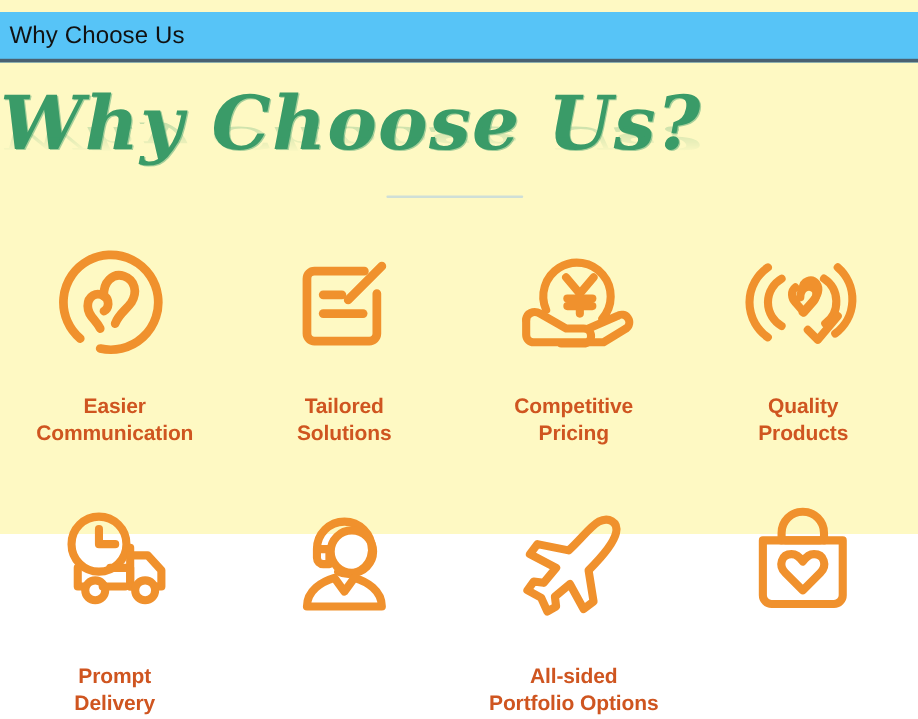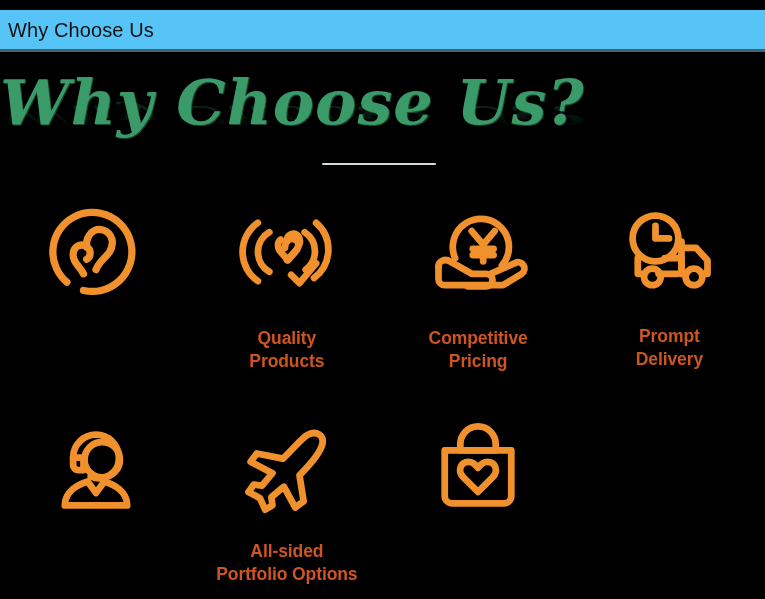--- a/index.html
+++ b/index.html
@@ -8,22 +8,22 @@
     background: #ffffff;
     width: 765px;
     height: 599px;
     overflow: hidden;
     font-family: "Liberation Sans", sans-serif;
   }
 
   #page {
     position: relative;
     width: 765px;
-    height: 599px;
-    background: #000000;
+    height: 445px;
+    background: #fef9c3;
   }
 
   
   .titlebar {
     position: absolute;
     left: 0;
     top: 10px;
     width: 765px;
     height: 42px;
     background: #57c4f7;
@@ -125,21 +125,21 @@
     text-align: center;
     font-family: "Liberation Sans", sans-serif;
     font-size: 17.5px;
     font-weight: bold;
     color: #cf5520;
     line-height: 1.33;
     letter-spacing: -0.1px;
     white-space: pre-line;
   }
   .row2 .cell-label {
-    margin-top: 20px;
+    margin-top: 32px;
   }
 </style>
 </head>
 <body>
 
 <div id="page">
 
   <div class="titlebar">
     <div class="titlebar-text">Why Choose Us</div>
   </div>
@@ -153,53 +153,67 @@
   <div class="grid">
 
     <div class="cell row1">
       <div class="icon-wrap">
         <svg viewBox="0 0 100 100" fill="none" stroke="#f0912d" stroke-width="7" stroke-linecap="round" stroke-linejoin="round">
           <path d="M22 78 A38 38 0 1 1 38 86"></path>
           <path d="M38 70 C34 62 28 60 28 52 C28 44 35 40 41 44 C46 47 45 54 41 56"></path>
           <path d="M41 44 C40 33 48 25 57 28 C66 31 68 41 63 49 C59 55 53 58 50 66"></path>
         </svg>
       </div>
-    </div>
-
+      <div class="cell-label">Easier
+Communication</div>
+    </div>
+
+    <div class="cell row1">
+      <div class="icon-wrap">
+        <svg viewBox="0 0 100 100" fill="none" stroke="#f0912d" stroke-width="7" stroke-linecap="round" stroke-linejoin="round">
+          <path d="M66 24 H26 a6 6 0 0 0-6 6 v44 a6 6 0 0 0 6 6 h44 a6 6 0 0 0 6-6 V42"></path>
+          <path d="M33 43 h15"></path>
+          <path d="M33 58 h32"></path>
+          <path d="M53 47 L80 20"></path>
+        </svg>
+      </div>
+      <div class="cell-label">Tailored
+Solutions</div>
+    </div>
+
+    <div class="cell row1">
+      <div class="icon-wrap">
+        <svg viewBox="0 0 100 100" fill="none" stroke="#f0912d" stroke-width="6.5" stroke-linecap="round" stroke-linejoin="round">
+          <path d="M28 55 A27 27 0 1 1 73 62"></path>
+          <path d="M44 29 L55 42 L66 29"></path>
+          <path d="M55 42 V58"></path>
+          <path d="M45 46 H65"></path>
+          <path d="M45 52 H65"></path>
+          <path d="M12 63 C12 58 18 55 23 58 L44 70 H58 a6 6 0 0 1 0 12 H40"></path>
+          <path d="M12 63 V75 a6 6 0 0 0 6 6 h56 l18 -11 a6 6 0 0 0 -7 -10 L62 70"></path>
+        </svg>
+      </div>
+      <div class="cell-label">Competitive
+Pricing</div>
+    </div>
 
     <div class="cell row1">
       <div class="icon-wrap">
         <svg viewBox="0 0 100 100" fill="none" stroke="#f0912d" stroke-width="6.5" stroke-linecap="round" stroke-linejoin="round">
           <path d="M38 43 C38 36 44 32 49 36 C52 38 51 44 48 47 L41 55 L34 47 C31 44 30 38 34 35" transform="translate(10,2)"></path>
           <path d="M50 38 C50 32 57 29 61 34 C64 38 62 44 58 48 L50 57"></path>
           <path d="M33 30 A22 22 0 0 0 33 68"></path>
           <path d="M22 21 A34 34 0 0 0 22 77"></path>
           <path d="M67 30 A22 22 0 0 1 68 66"></path>
           <path d="M78 21 A34 34 0 0 1 76 74"></path>
           <path d="M54 71 L62 79 L78 60"></path>
         </svg>
       </div>
       <div class="cell-label">Quality
 Products</div>
-    </div>
-
-    <div class="cell row1">
-      <div class="icon-wrap">
-        <svg viewBox="0 0 100 100" fill="none" stroke="#f0912d" stroke-width="6.5" stroke-linecap="round" stroke-linejoin="round">
-          <path d="M28 55 A27 27 0 1 1 73 62"></path>
-          <path d="M44 29 L55 42 L66 29"></path>
-          <path d="M55 42 V58"></path>
-          <path d="M45 46 H65"></path>
-          <path d="M45 52 H65"></path>
-          <path d="M12 63 C12 58 18 55 23 58 L44 70 H58 a6 6 0 0 1 0 12 H40"></path>
-          <path d="M12 63 V75 a6 6 0 0 0 6 6 h56 l18 -11 a6 6 0 0 0 -7 -10 L62 70"></path>
-        </svg>
-      </div>
-      <div class="cell-label">Competitive
-Pricing</div>
     </div>
 
     <div class="cell row2">
       <div class="icon-wrap">
         <svg viewBox="0 0 100 100" fill="none" stroke="#f0912d" stroke-width="6.5" stroke-linecap="round" stroke-linejoin="round">
           <circle cx="37" cy="36" r="22"></circle>
           <path d="M37 24 V36 H50"></path>
           <path d="M20 55 V70 h6"></path>
           <path d="M46 55 H62 V70"></path>
           <path d="M62 39 H62 V70"></path>

